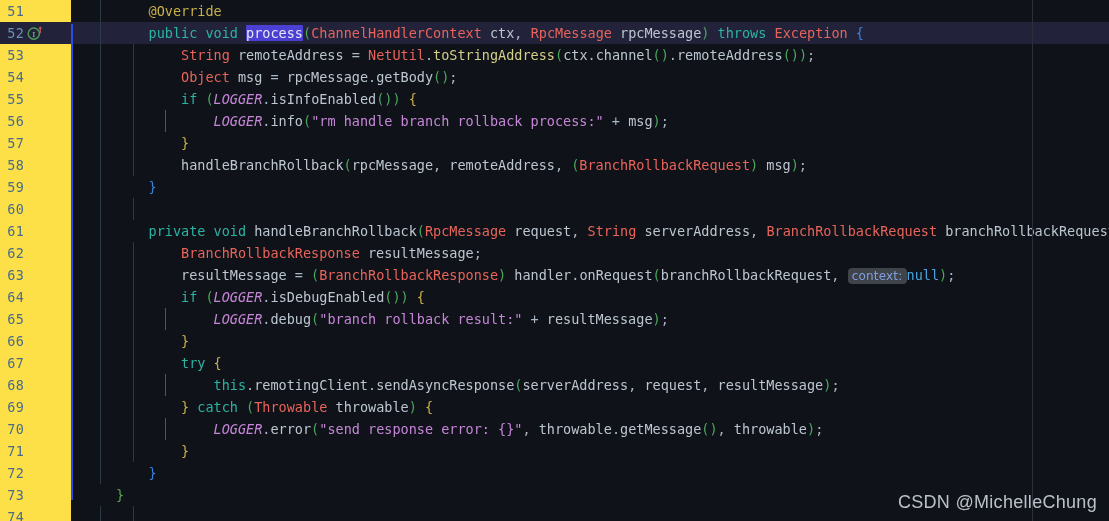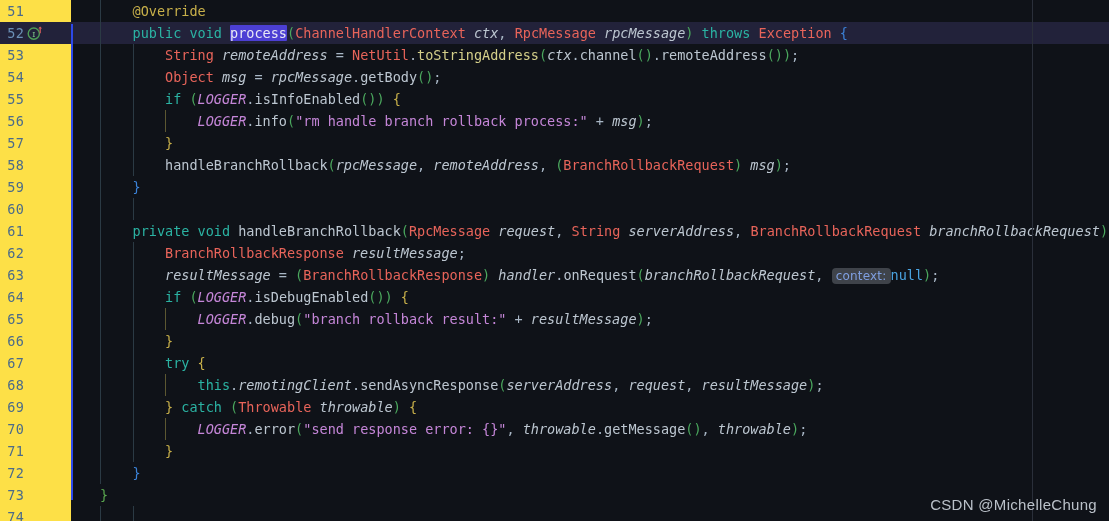--- a/index.html
+++ b/index.html
@@ -110,39 +110,40 @@
     letter-spacing: 0px;
   }
   .row.cur {
     background: #22223a;
   }
   .row .txt {
     position: absolute;
     left: 0;
     top: 0;
     white-space: pre;
+    padding-left: 16px;
   }
 
   
   .iguide {
     position: absolute;
     top: 0;
     width: 1px;
     height: 22px;
     background: #2b3a44;
     z-index: 2;
   }
   .iguide.active {
     background: #5c5731;
   }
 
   
   .kw   { color: #2bb3a3; }        
   .typ  { color: #e8645a; }        
-  .ident{ color: #bcc6d0; font-style: italic; }        
+  .ident{ color: #bcc6d0; }        
   .fn   { color: #d4cf8a; }        
   .call { color: #bcc6d0; }
   .str  { color: #c586d8; }        
   .num  { color: #4aa3e0; }        
   .anno { color: #c8b04a; }        
   .stat { color: #c586d8; font-style: italic; }  
   .paren{ color: #4ba85e; }        
   .parenY { color: #c8b04a; }      
   .parenB { color: #3b82d8; }      
   .parenG { color: #5aa84f; }      
@@ -167,21 +168,21 @@
     letter-spacing: 0.2px;
   }
 
   
   #watermark {
     position: absolute;
     right: 12px;
     bottom: 8px;
     color: #c9d0d8;
     font-family: "Liberation Sans", sans-serif;
-    font-size: 15px;
+    font-size: 18px;
     letter-spacing: 0.3px;
     z-index: 8;
     opacity: 0.92;
   }
 </style>
 </head>
 <body>
 
 <div id="editor">
 

